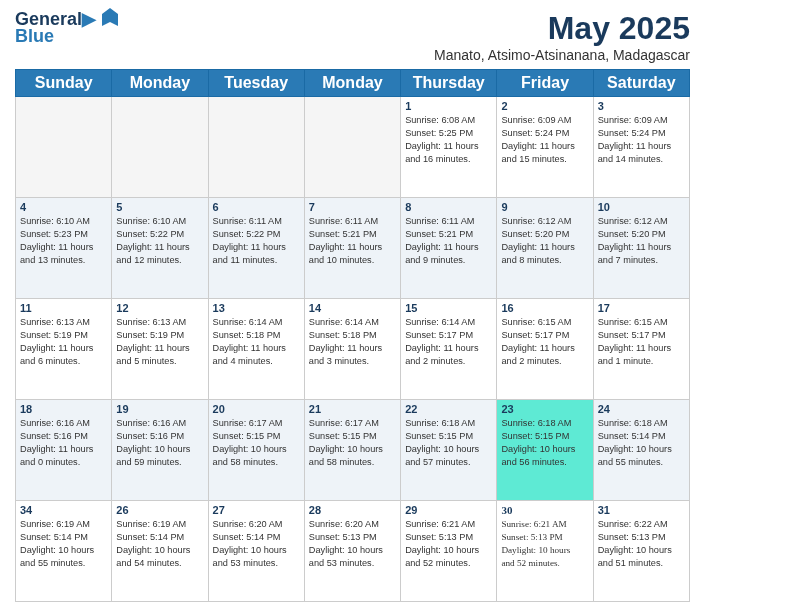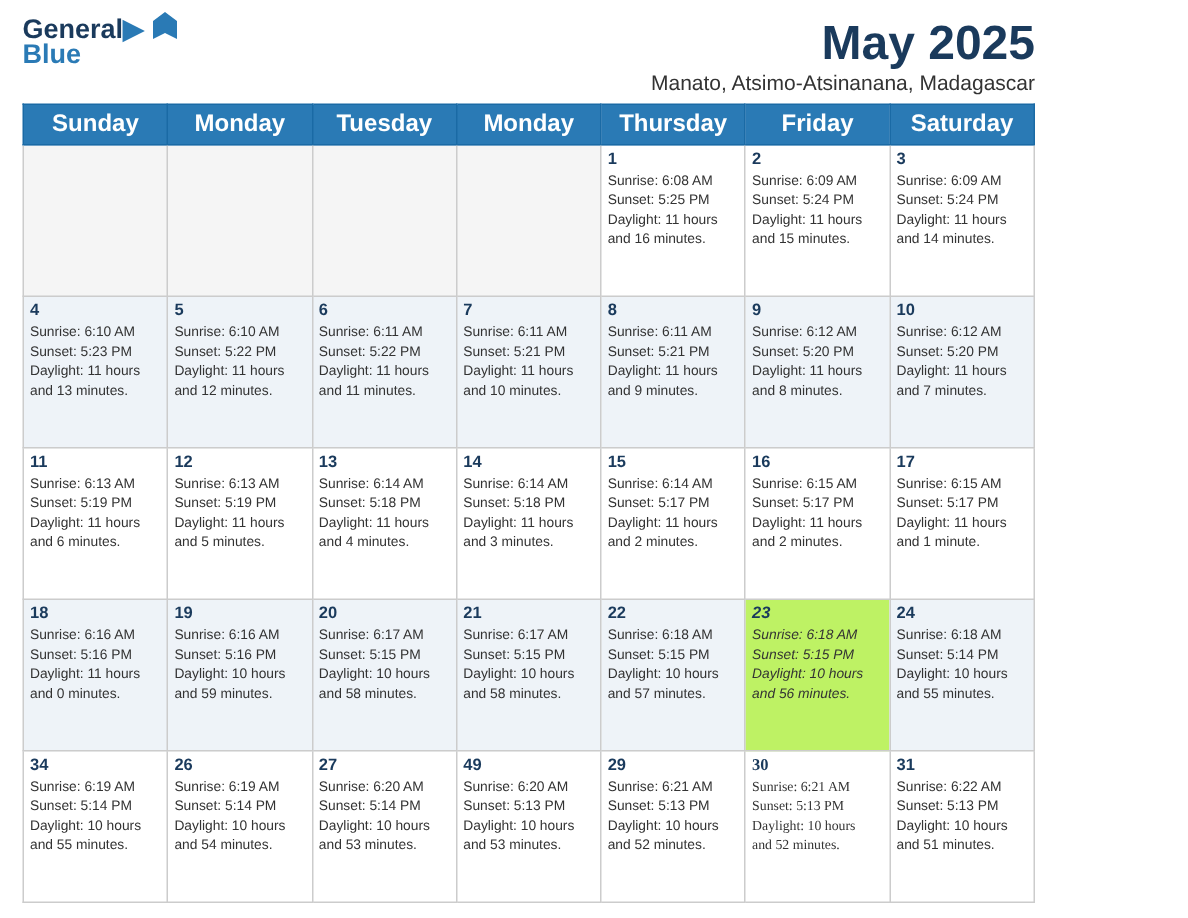--- a/index.html
+++ b/index.html
@@ -297,21 +297,21 @@
 Daylight: 10 hours
 and 58 minutes.</div>
           </td>
           <td style="background: rgb(238, 243, 248);">
             <span class="day-number">22</span>
             <div class="day-info" style="white-space: pre-line;">Sunrise: 6:18 AM
 Sunset: 5:15 PM
 Daylight: 10 hours
 and 57 minutes.</div>
           </td>
-          <td style="background: #bef264; font-style: italic;">
+          <td style="background: #5eead4;">
             <span class="day-number">23</span>
             <div class="day-info" style="white-space: pre-line;">Sunrise: 6:18 AM
 Sunset: 5:15 PM
 Daylight: 10 hours
 and 56 minutes.</div>
           </td>
           <td style="background: rgb(238, 243, 248);">
             <span class="day-number">24</span>
             <div class="day-info" style="white-space: pre-line;">Sunrise: 6:18 AM
 Sunset: 5:14 PM
@@ -335,21 +335,21 @@
 and 54 minutes.</div>
           </td>
           <td style="background: rgb(255, 255, 255);">
             <span class="day-number">27</span>
             <div class="day-info" style="white-space: pre-line;">Sunrise: 6:20 AM
 Sunset: 5:14 PM
 Daylight: 10 hours
 and 53 minutes.</div>
           </td>
           <td style="background: rgb(255, 255, 255);">
-            <span class="day-number">49</span>
+            <span class="day-number">28</span>
             <div class="day-info" style="white-space: pre-line;">Sunrise: 6:20 AM
 Sunset: 5:13 PM
 Daylight: 10 hours
 and 53 minutes.</div>
           </td>
           <td style="background: rgb(255, 255, 255);">
             <span class="day-number">29</span>
             <div class="day-info" style="white-space: pre-line;">Sunrise: 6:21 AM
 Sunset: 5:13 PM
 Daylight: 10 hours

